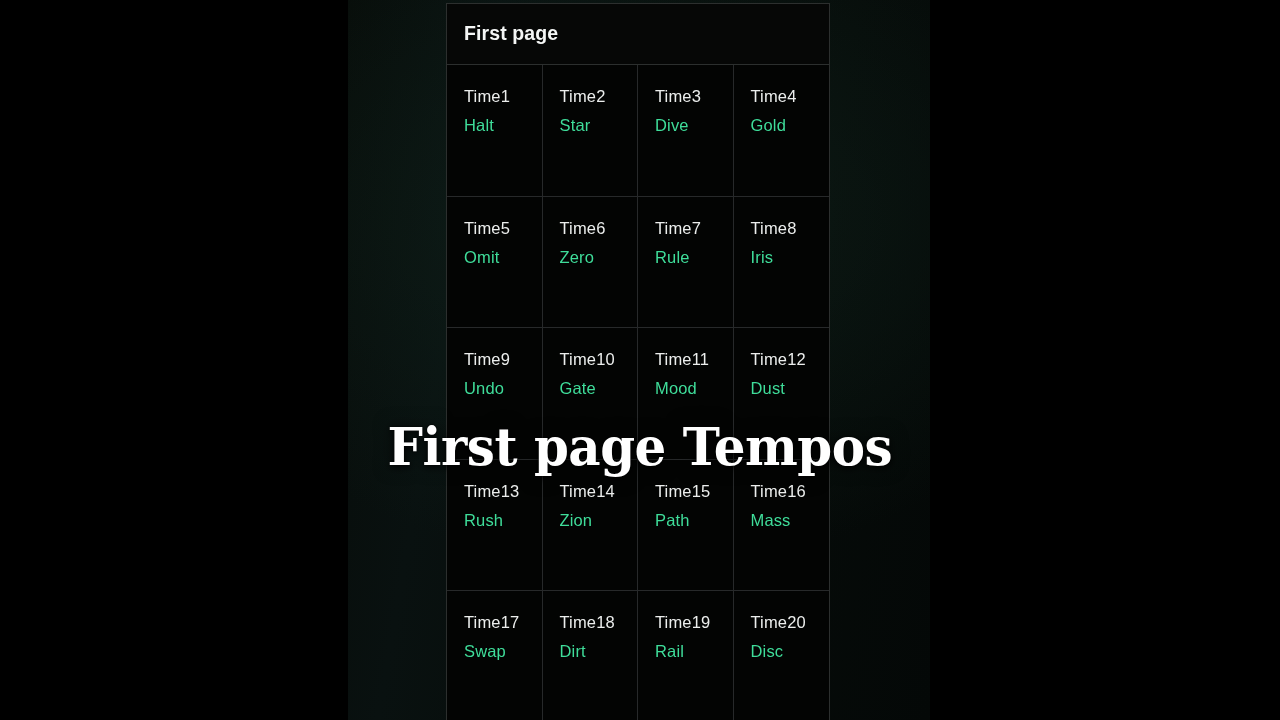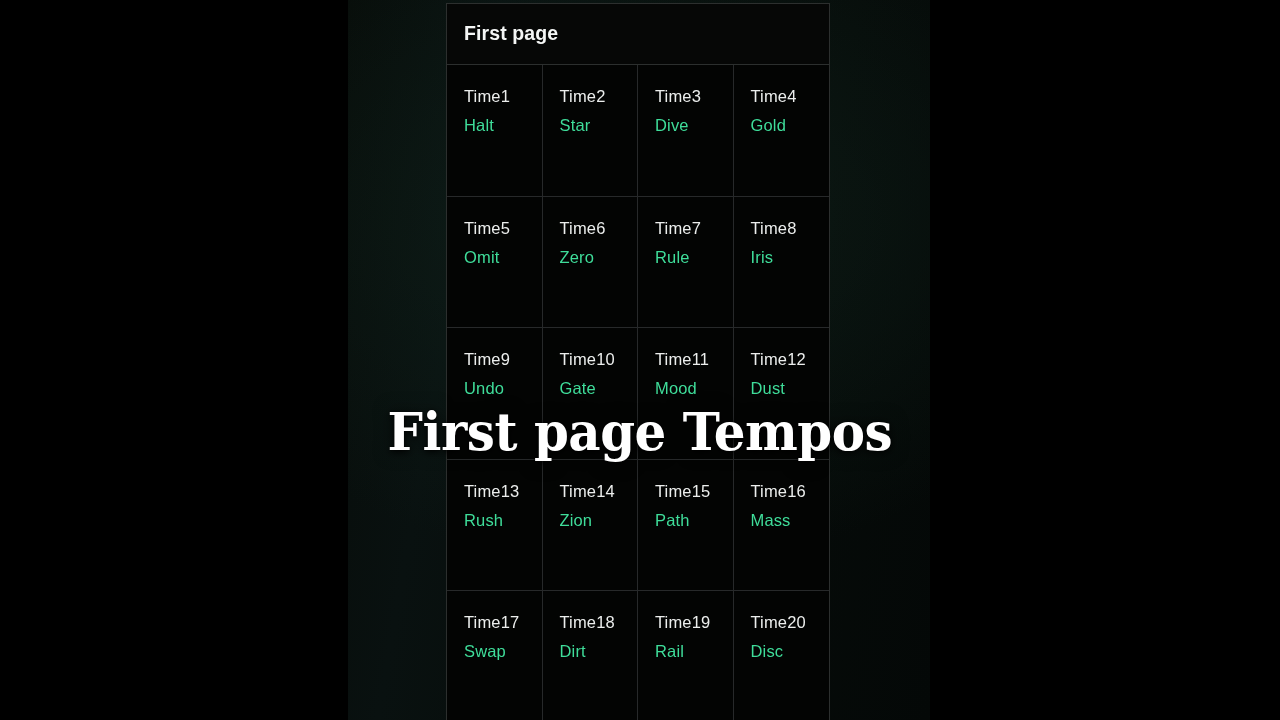--- a/index.html
+++ b/index.html
@@ -109,21 +109,21 @@
     line-height: 1.1;
     letter-spacing: 0.15px;
     white-space: nowrap;
   }
 
   
   .overlay-caption {
     position: absolute;
     left: 0;
     right: 0;
-    top: 405px;
+    top: 420px;
     text-align: center;
     pointer-events: none;
     z-index: 40;
   }
   .overlay-caption-text {
     display: inline-block;
     color: #ffffff;
     font-family: "DejaVu Serif", "Liberation Serif", serif;
     font-size: 52px;
     font-weight: 700;

